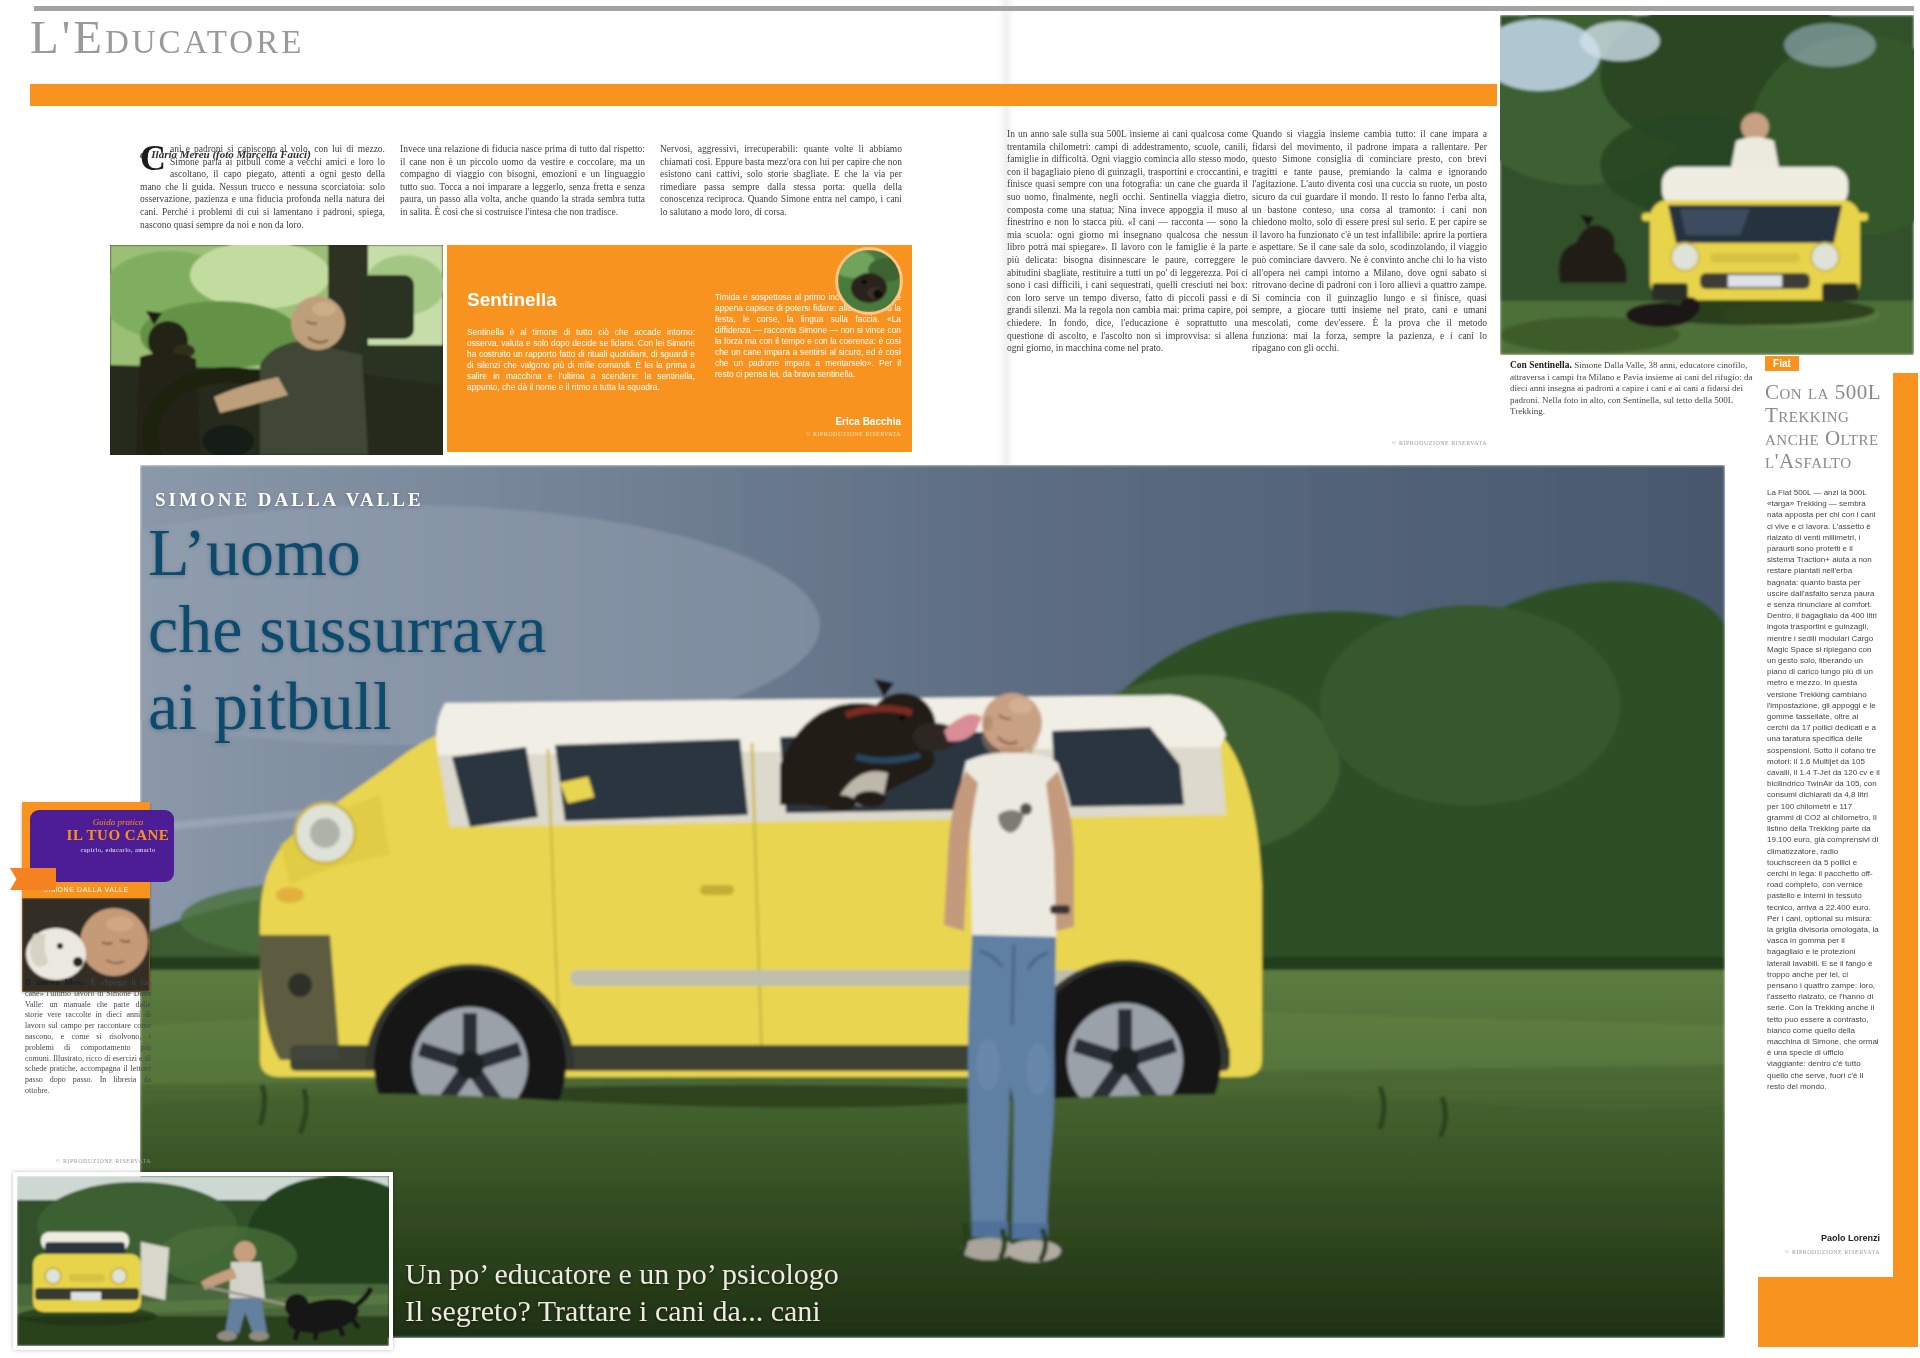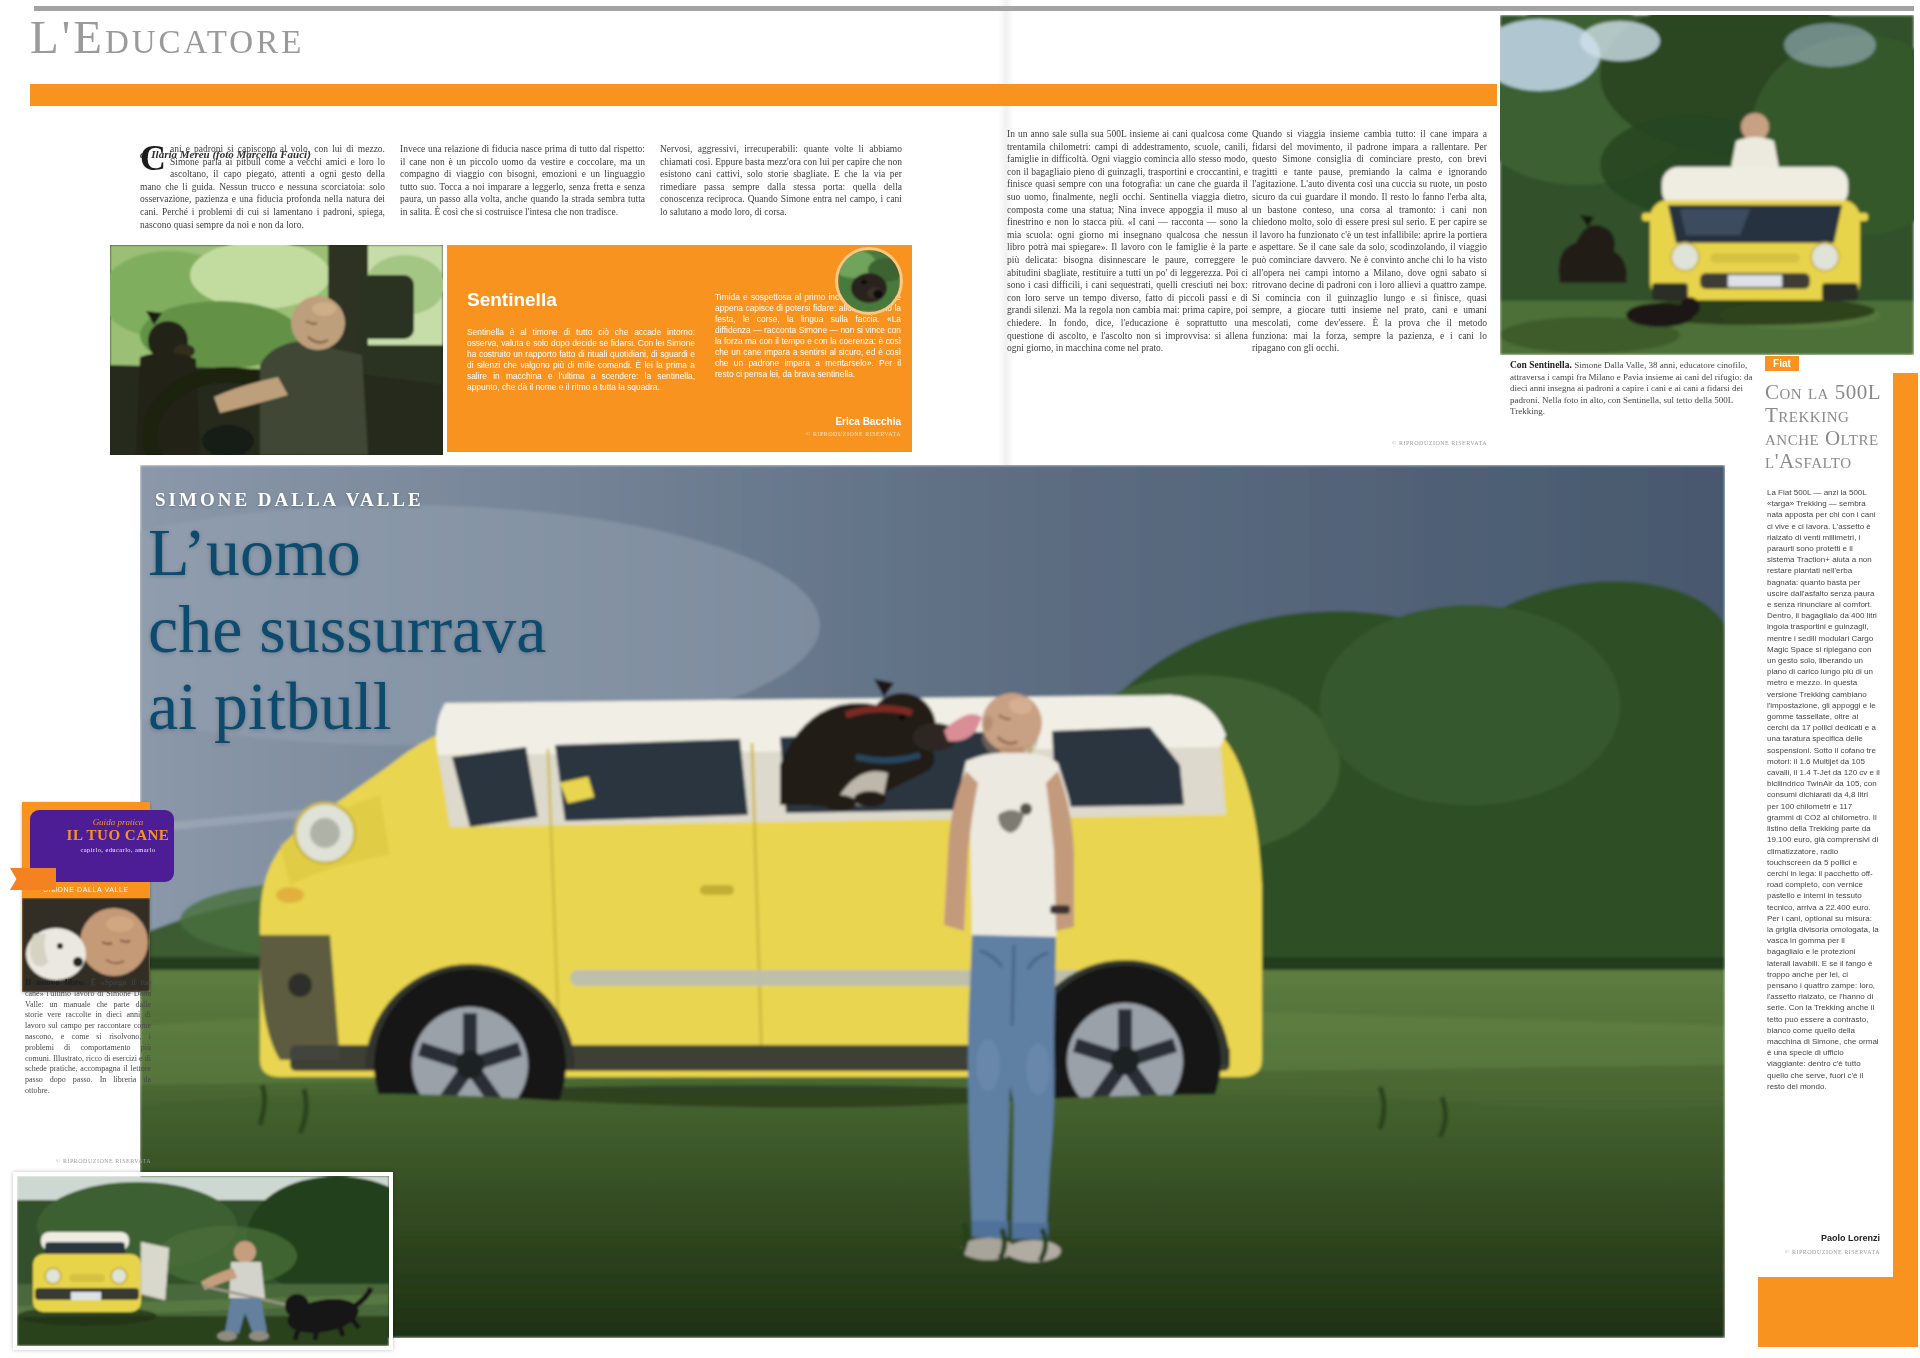--- a/index.html
+++ b/index.html
@@ -313,20 +313,24 @@
         <path d="M820,792 q10,-18 4,-34 M900,796 q10,-16 2,-32 M860,794 q8,-14 2,-30" stroke="#27401b" stroke-width="5" fill="none"></path>
       </g>
     </svg>
   </div>
 
   <div class="abs kicker">Simone dalla Valle</div>
   <div class="abs headline">
     <div>L’uomo</div>
     <div>che sussurrava</div>
     <div>ai pitbull</div>
+  </div>
+  <div class="abs photo-caption">
+    <div>Un po’ educatore e un po’ psicologo</div>
+    <div>Il segreto? Trattare i cani da... cani</div>
   </div>
 
   <div class="abs tr-photo">
     <svg width="414" height="340" viewBox="0 0 414 340">
       <g filter="url(#soft2)">
         <rect width="414" height="340" fill="#31512a"></rect>
         <ellipse cx="80" cy="80" rx="120" ry="90" fill="#3c6132"></ellipse>
         <ellipse cx="240" cy="60" rx="140" ry="80" fill="#2a4724"></ellipse>
         <ellipse cx="360" cy="120" rx="110" ry="100" fill="#35582c"></ellipse>
         <ellipse cx="40" cy="40" rx="60" ry="36" fill="#bdd3e2" opacity=".9"></ellipse>

